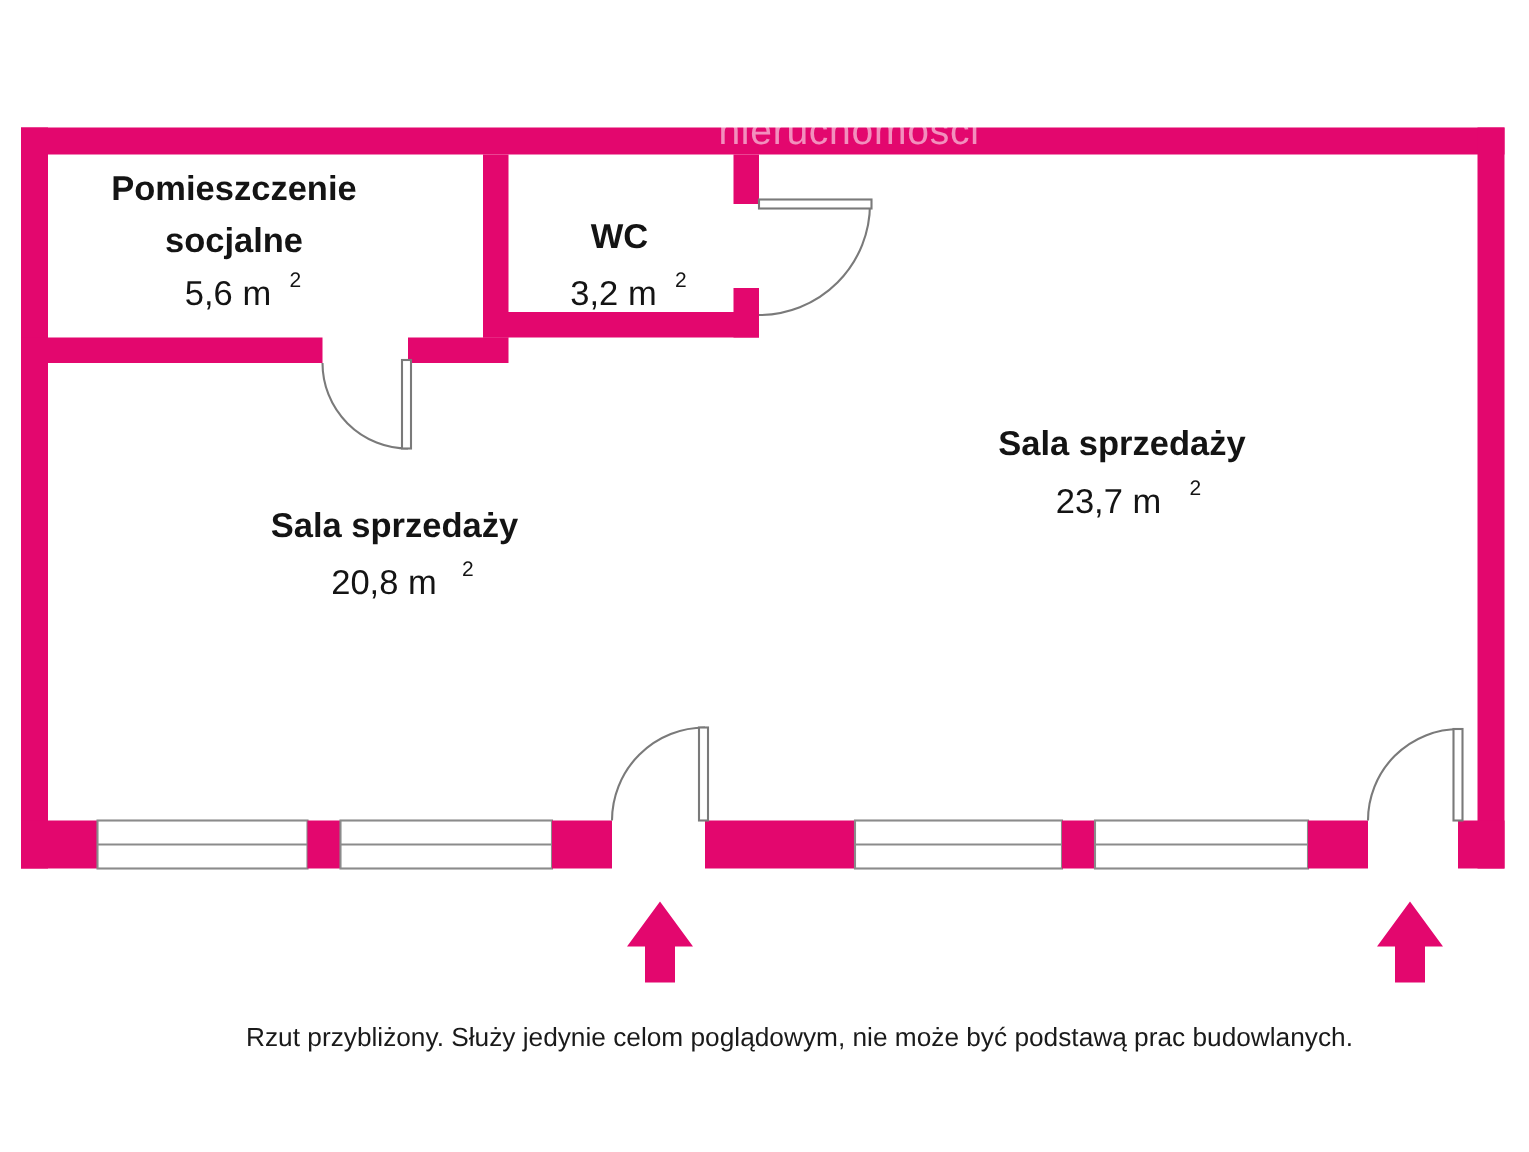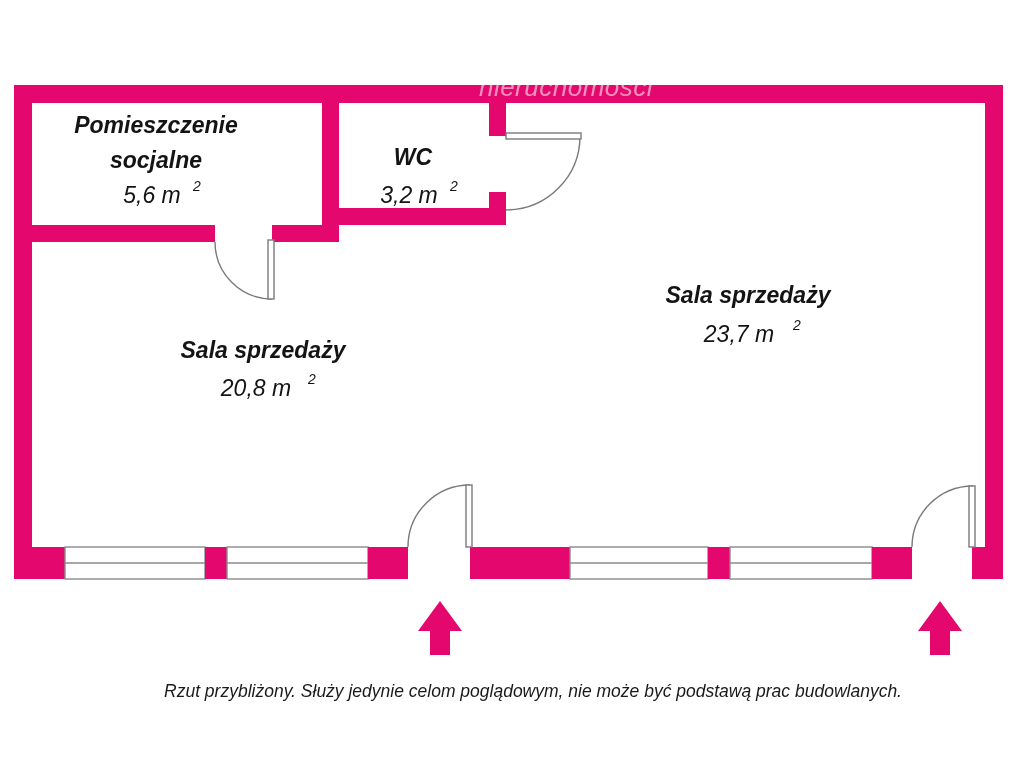--- a/index.html
+++ b/index.html
@@ -14,21 +14,20 @@
     color: #111111;
     overflow: hidden;
     position: relative;
   }
   #plan-root {
     position: absolute;
     left: 0;
     top: 0;
     width: 1019px;
     height: 548px;
-    font-style: italic;
   }
   svg#floorplan {
     display: block;
     width: 1019px;
     height: 768px;
   }
   .room-title {
     font-family: "Liberation Sans", sans-serif;
     font-weight: 700;
     font-size: 23px;

